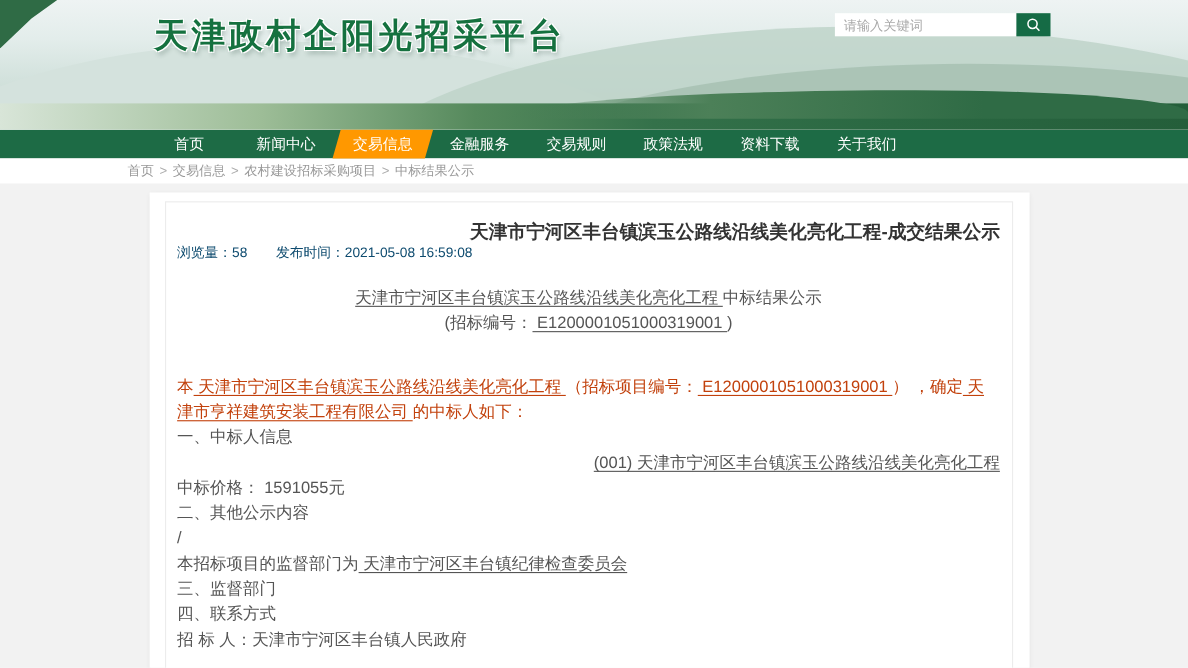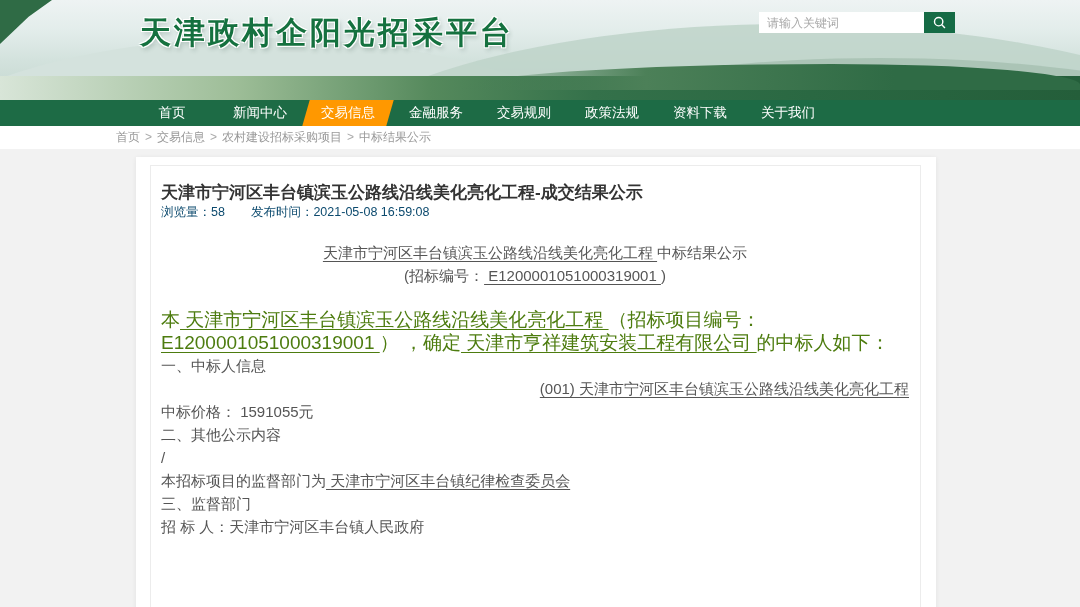--- a/index.html
+++ b/index.html
@@ -1,20 +1,20 @@
 <!DOCTYPE html>
 <html><head>
 <meta charset="utf-8">
 <style>
   * { margin: 0; padding: 0; box-sizing: border-box; }
   html, body { width: 1080px; height: 607px; overflow: hidden; }
   body { font-family: "Liberation Sans", "DejaVu Sans", sans-serif; background: #f2f2f2; }
 
   
-  .header { position: relative; width: 1080px; height: 100px; overflow: hidden;
+  .header { position: relative; width: 1080px; height: 118px; overflow: hidden;
             background: linear-gradient(180deg, #eef3f3 0%, #e3edeb 30%, #d3e2dd 60%, #c2d6cd 100%); }
   .mtn { position: absolute; border-radius: 50% 50% 0 0 / 100% 100% 0 0; }
   .m1 { left: -120px; top: 38px; width: 760px; height: 150px; background: #d4e2dd; }
   .m2 { left: 300px; top: 24px; width: 980px; height: 160px; background: #bed3c9; opacity: .85; }
   .m3 { left: 430px; top: 58px; width: 900px; height: 120px; background: #a9c2b4; opacity: .9; }
   .trees { position: absolute; left: 0; bottom: 0; width: 1080px; height: 24px;
            background: linear-gradient(90deg, #d8e5d8 0%, #9dbd97 22%, #55895c 40%, #34714a 55%, #2a6842 75%, #245e3a 100%); }
   .trees2 { position: absolute; right: 0; bottom: 10px; width: 620px; height: 26px; border-radius: 60% 40% 0 0 / 100% 80% 0 0;
             background: linear-gradient(90deg, rgba(76,128,88,0) 0%, #4c8058 30%, #2f6b45 70%); }
   .branch { position: absolute; left: 0; top: 0; width: 52px; height: 44px; background: #2f6b45;
@@ -43,29 +43,29 @@
   .breadcrumb .sep { margin: 0 5px; color: #aaa; }
   .crumb { cursor: pointer; }
 
   
   .page-bg { width: 1080px; height: 458px; background: #f2f2f2; padding-top: 8px; }
   .panel { margin-left: 136px; width: 800px; height: 470px; background: #fff;
            box-shadow: 0 1px 5px rgba(0,0,0,.07); padding: 8px 15px 0 14px; }
   .inner-box { width: 100%; height: 470px; border: 1px solid #ececec; background: #fff;
                padding: 15px 11px 0 10px; }
 
-  .art-title { text-align: left; font-size: 17px; font-weight: bold; color: #333; }
+  .art-title { text-align: right; font-size: 17px; font-weight: bold; color: #333; }
   .art-meta  { text-align: left; font-size: 12.5px; color: #0c4a6e; margin-top: 0; }
   .art-meta .gap { display: inline-block; width: 26px; }
 
   .center-line { text-align: center; font-size: 15px; color: #555; line-height: 23px; }
   .sub1 { margin-top: 20px; }
   .u { text-decoration: underline; text-underline-offset: 3px; }
 
-  .body-text { margin-top: 21px; font-size: 19px; color: #4d7c0f; line-height: 23px; }
+  .body-text { margin-top: 35px; font-size: 15px; color: #c2410c; line-height: 23px; }
   .line { font-size: 15px; color: #555; line-height: 23px; }
   .indent { padding-left: 8px; text-align: right; }
 </style>
 </head>
 <body>
 
 <div class="header">
   <div class="mtn m1"></div>
   <div class="mtn m2"></div>
   <div class="mtn m3"></div>
@@ -133,19 +133,20 @@
       </div>
 
       <div class="line">二、其他公示内容</div>
       <div class="line">/</div>
 
       <div class="line">
         <span>本招标项目的监督部门为</span><span class="u"> 天津市宁河区丰台镇纪律检查委员会</span>
       </div>
       <div class="line">三、监督部门</div>
 
+      <div class="line">四、联系方式</div>
       <div class="line">
         <span>招 标 人：</span><span>天津市宁河区丰台镇人民政府</span>
       </div>
 
     </div>
   </div>
 </div>
 
 </body></html>

